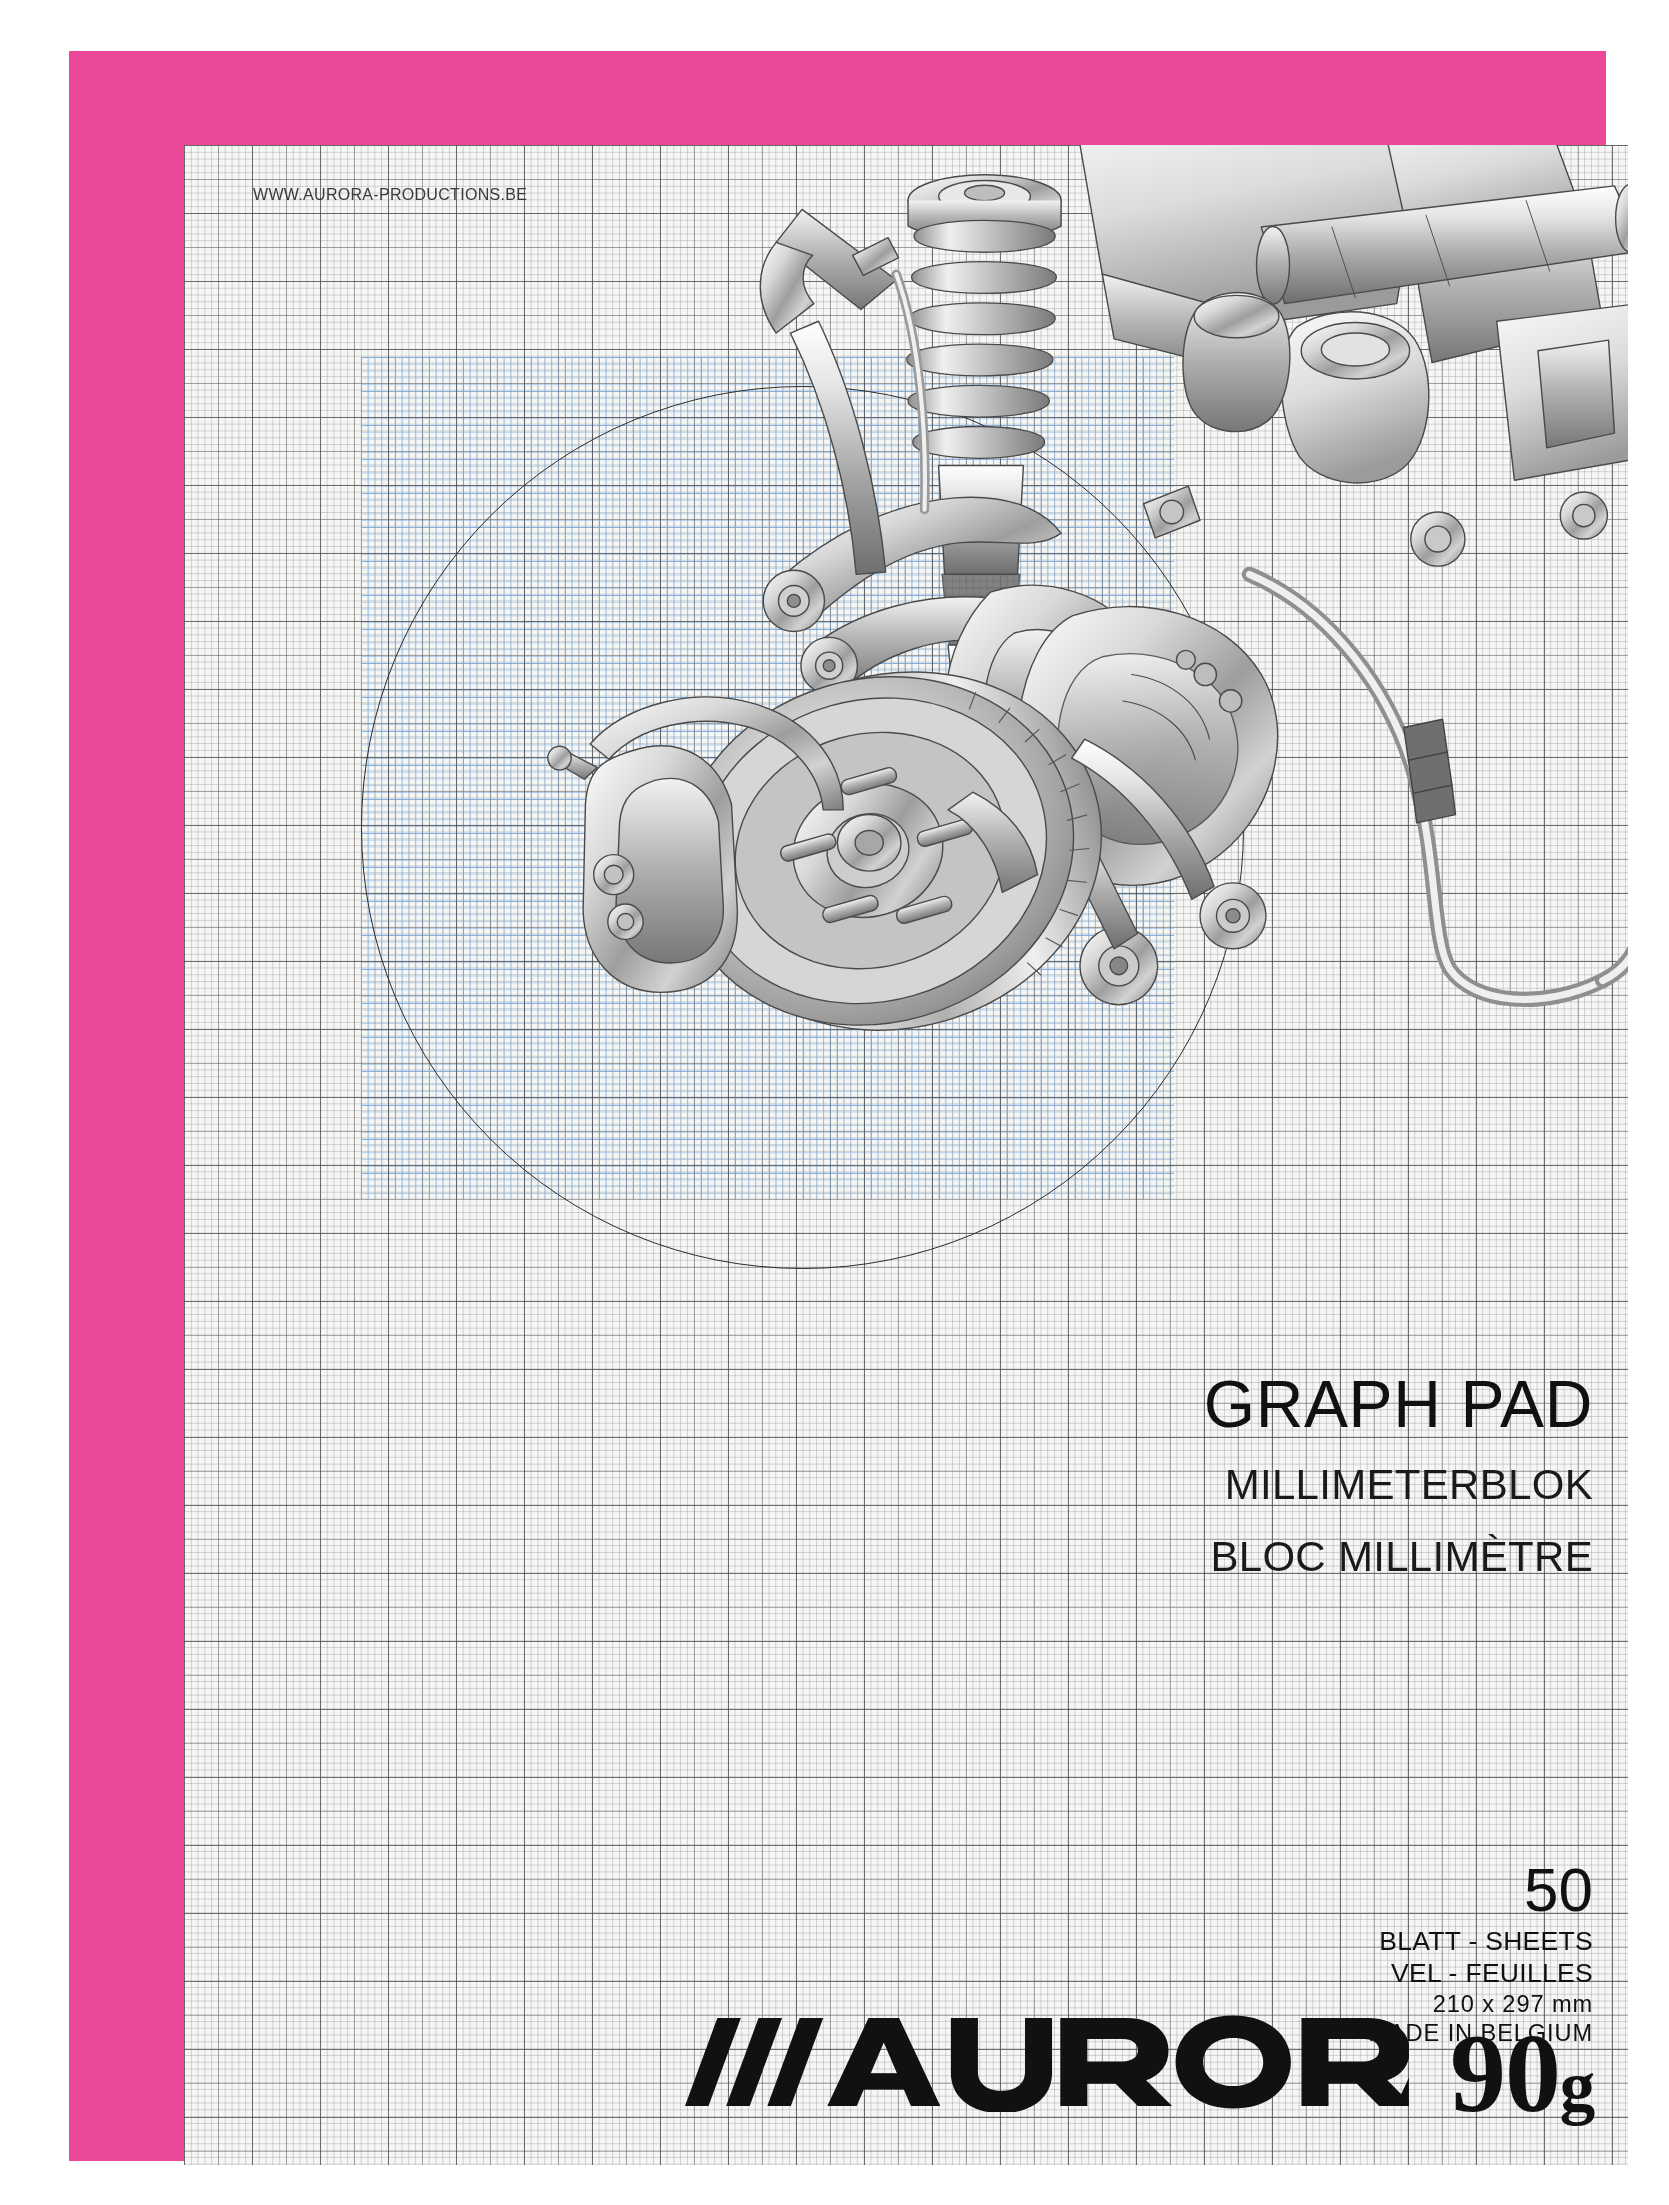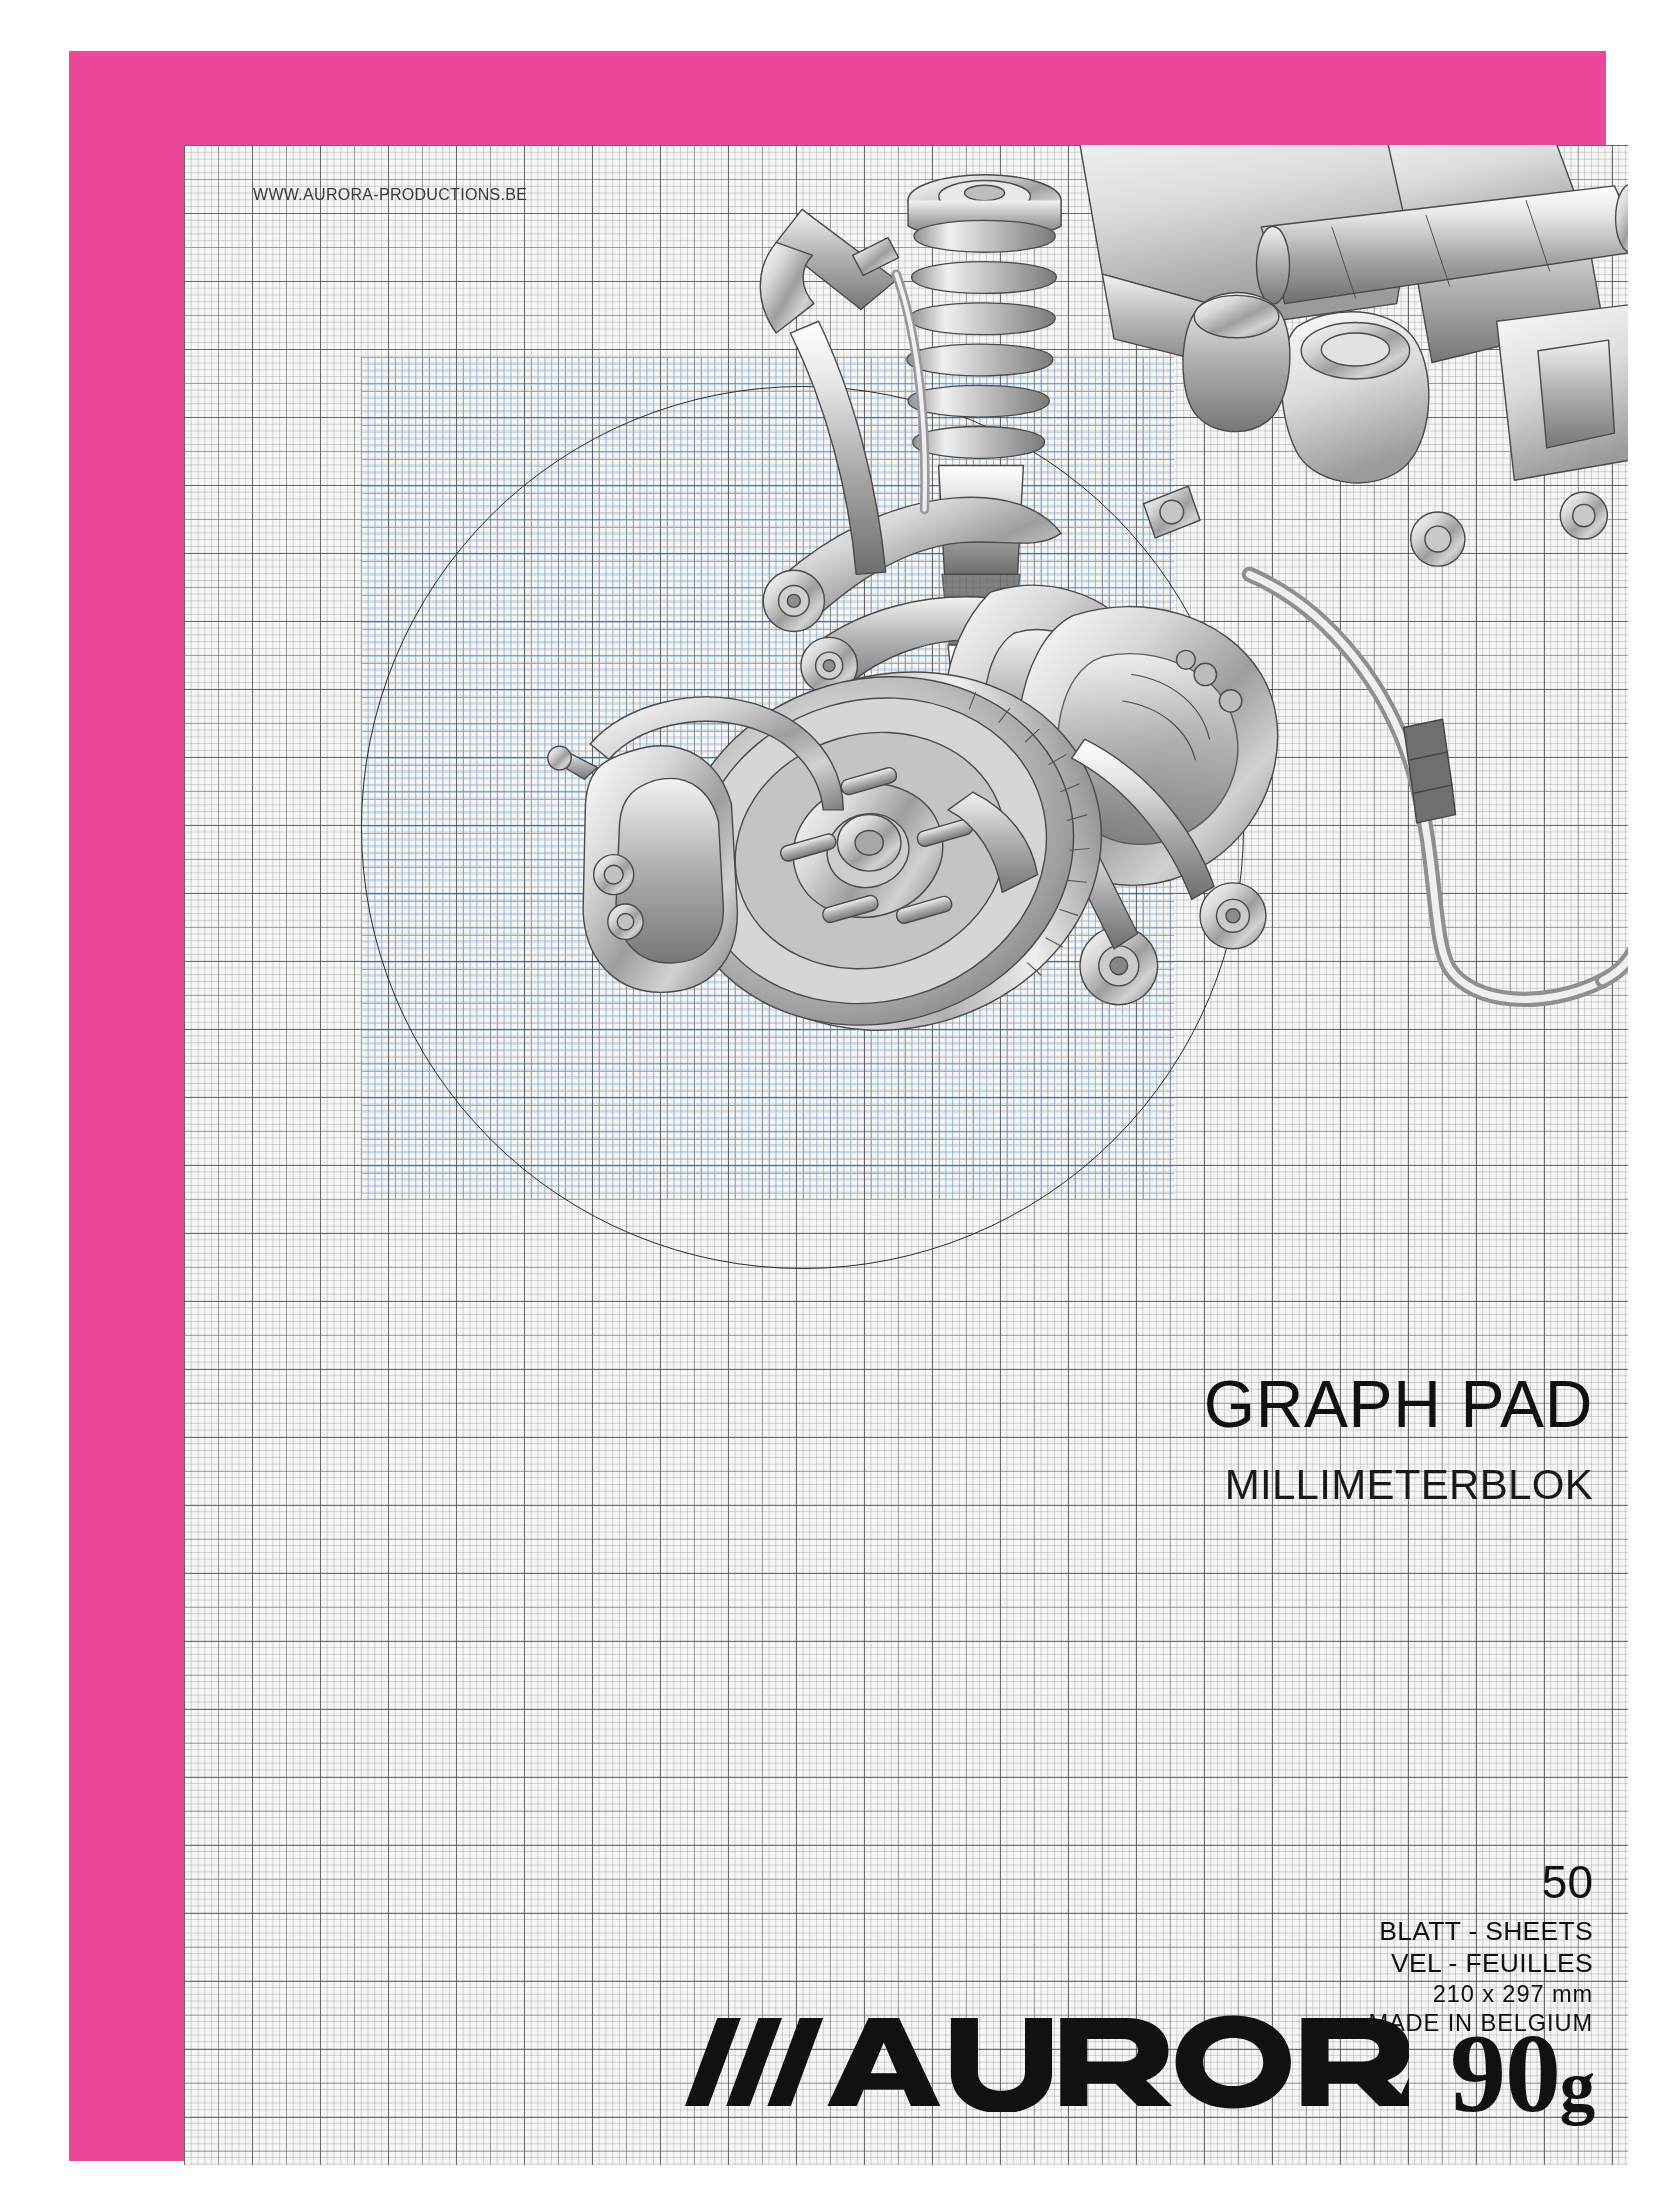--- a/index.html
+++ b/index.html
@@ -149,24 +149,24 @@
   
   #spec-block {
     position: absolute;
     right: 35px;
     top: 1714px;
     width: 589px;
     text-align: right;
     color: #111;
   }
   #sheet-count {
-    font-size: 46px;
+    font-size: 62px;
     font-weight: 300;
     line-height: 1;
-    margin-bottom: 10px;
+    margin-bottom: 4px;
   }
   .spec-line {
     font-size: 26.5px;
     font-weight: 400;
     letter-spacing: 0.3px;
     line-height: 1.22;
   }
   .spec-line-small {
     font-size: 23.6px;
     font-weight: 400;
@@ -445,20 +445,21 @@
               <ellipse cx="0" cy="0" rx="54" ry="48" fill="url(#metal1)"></ellipse>
               <ellipse cx="0" cy="0" rx="24" ry="21" fill="#a7a7a7"></ellipse>
             </g>
           </g>
         </svg>
       </div>
 
       <div id="title-block">
         <div id="main-title">GRAPH PAD</div>
         <div class="lang-line">MILLIMETERBLOK</div>
+        <div class="lang-line">BLOC MILLIMÈTRE</div>
       </div>
 
       <div id="spec-block">
         <div id="sheet-count">50</div>
         <div class="spec-line">BLATT - SHEETS</div>
         <div class="spec-line">VEL - FEUILLES</div>
         <div class="spec-line-small">210  x  297  mm</div>
         <div class="spec-line-small">MADE IN BELGIUM</div>
       </div>
 

